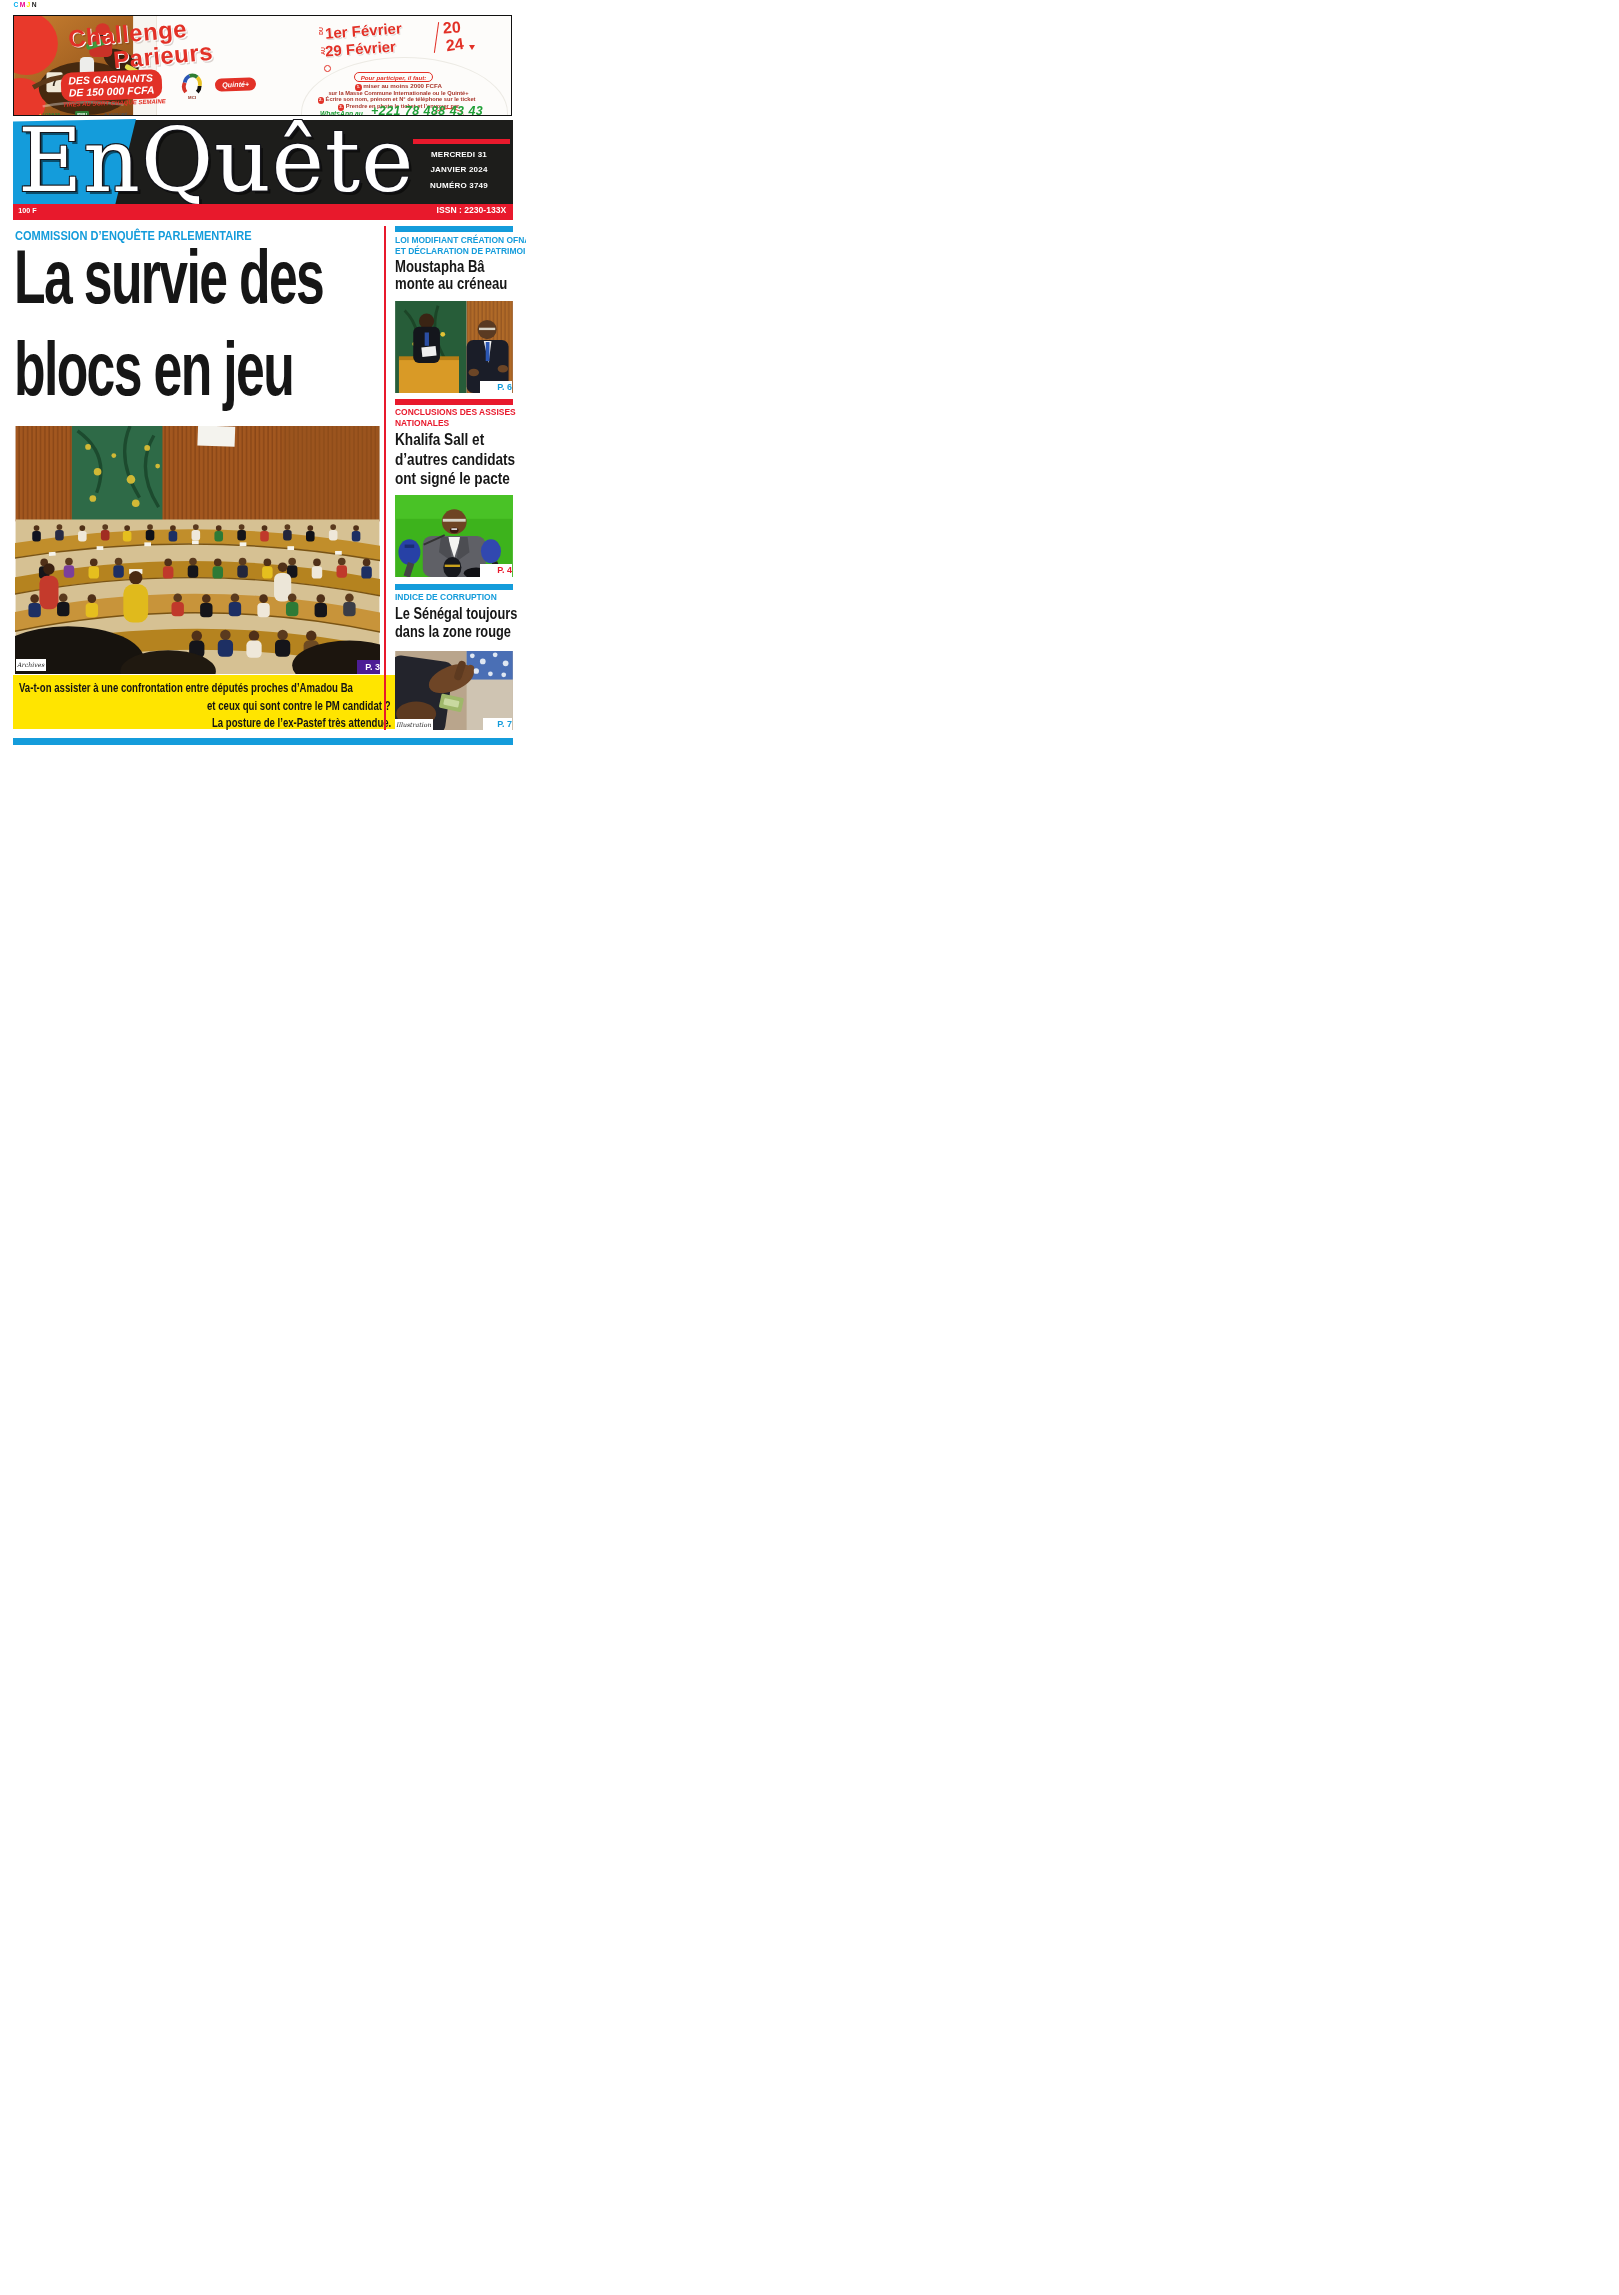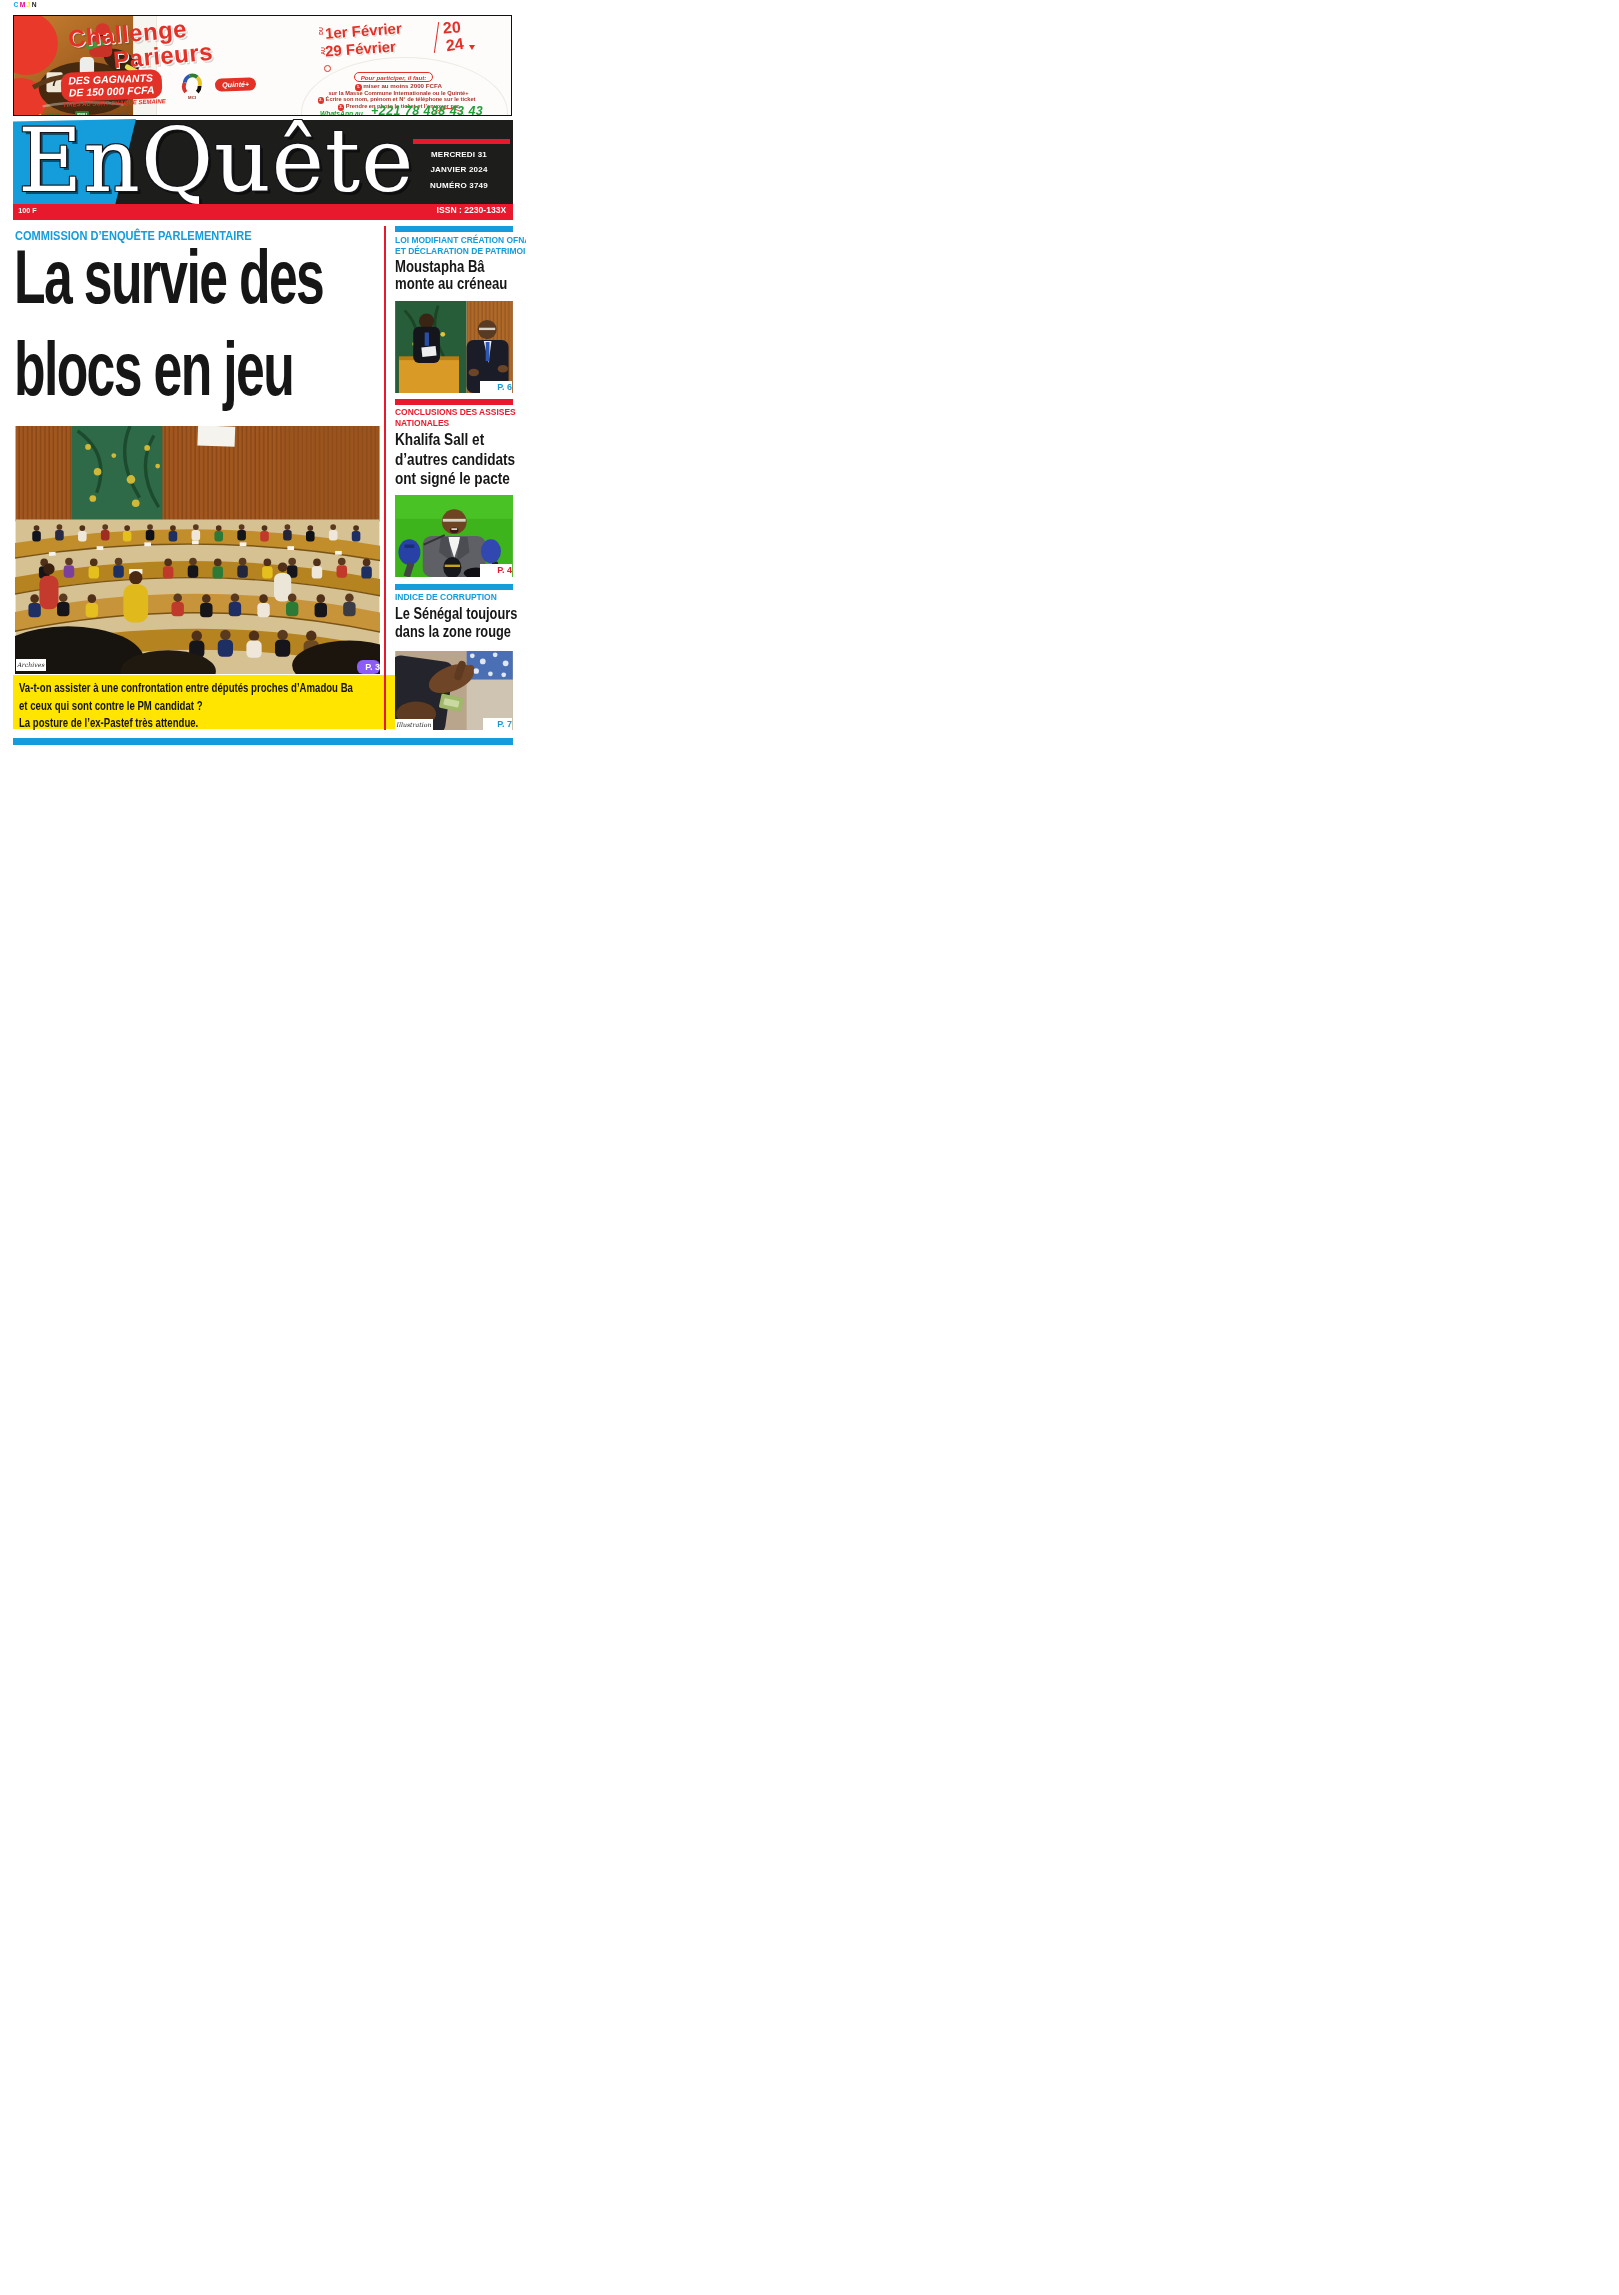--- a/index.html
+++ b/index.html
@@ -32,21 +32,21 @@
   #issn-strip{left:13px;top:204px;width:500px;height:16px;background:#e8192c;}
   
   .kicker-blue{color:#149cdb;font-weight:800;}
   .kicker-red{color:#e8192c;font-weight:800;}
   .hl{color:#161616;font-weight:800;}
   
   .pageref{background:#ffffff;font-weight:800;font-size:9px;text-align:right;}
   .caption{background:#ffffff;font-family:"DejaVu Serif",serif;font-style:italic;color:#222;
            font-size:6.2px;text-align:center;}
   
-  #teaser{left:13px;top:675px;width:492px;height:54px;background:#ffe500;}
+  #teaser{left:13px;top:675px;width:492px;height:54px;background:#ffe500;text-align:right;}
   #teaser .tl{font-size:12px;font-weight:800;color:#141414;line-height:17.7px;}
   
   .bar{position:absolute;}
   svg{display:block;}
 </style>
 </head>
 <body>
 
 <div id="page">
 
@@ -301,21 +301,21 @@
         <rect x="544" y="448" width="32" height="36" rx="10" fill="#15151a"></rect>
       <circle cx="620" cy="440" r="11" fill="#503018"></circle>
         <rect x="604" y="450" width="32" height="36" rx="10" fill="#6d4a22"></rect>
     </g>
 
     <ellipse cx="110" cy="492" rx="160" ry="72" fill="#17130e"></ellipse>
     <ellipse cx="320" cy="514" rx="100" ry="44" fill="#201910"></ellipse>
     <ellipse cx="700" cy="502" rx="120" ry="52" fill="#1c150e"></ellipse>
   </svg>
   <div class="abs caption" style="left:16px;top:659px;width:30px;height:11.5px;line-height:11.5px;">Archives</div>
-  <div class="abs pageref" style="left:357px;top:660px;width:23px;height:14px;line-height:14px;background:#8b5cf6;color:#ffffff;border-radius:6px;">P. 3</div>
+  <div class="abs pageref" style="left:357px;top:660px;width:23px;height:14px;line-height:14px;background:#4c1d95;color:#ffffff;">P. 3</div>
 
   <div id="teaser" class="abs">
     <div class="abs" style="left:5.7px;top:4.8px;">
       <div class="tl"><span class="cx" style="transform:scaleX(.8);">Va-t-on assister à une confrontation entre députés proches d’Amadou Ba</span></div>
       <div class="tl"><span class="cx" style="transform:scaleX(.8);">et ceux qui sont contre le PM candidat ?</span></div>
       <div class="tl"><span class="cx" style="transform:scaleX(.8);">La posture de l’ex-Pastef très attendue.</span></div>
     </div>
   </div>
 
   <div class="abs" style="left:384px;top:226px;width:1.9px;height:504px;background:#e8192c;"></div>

